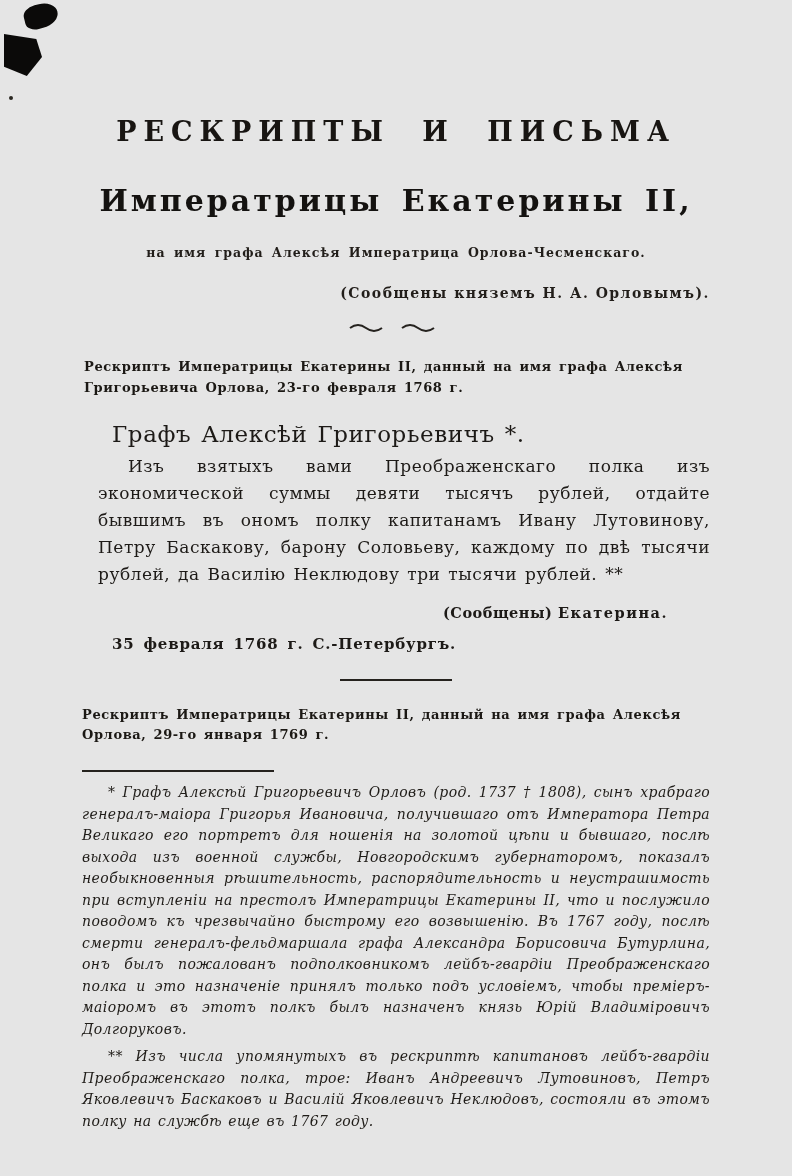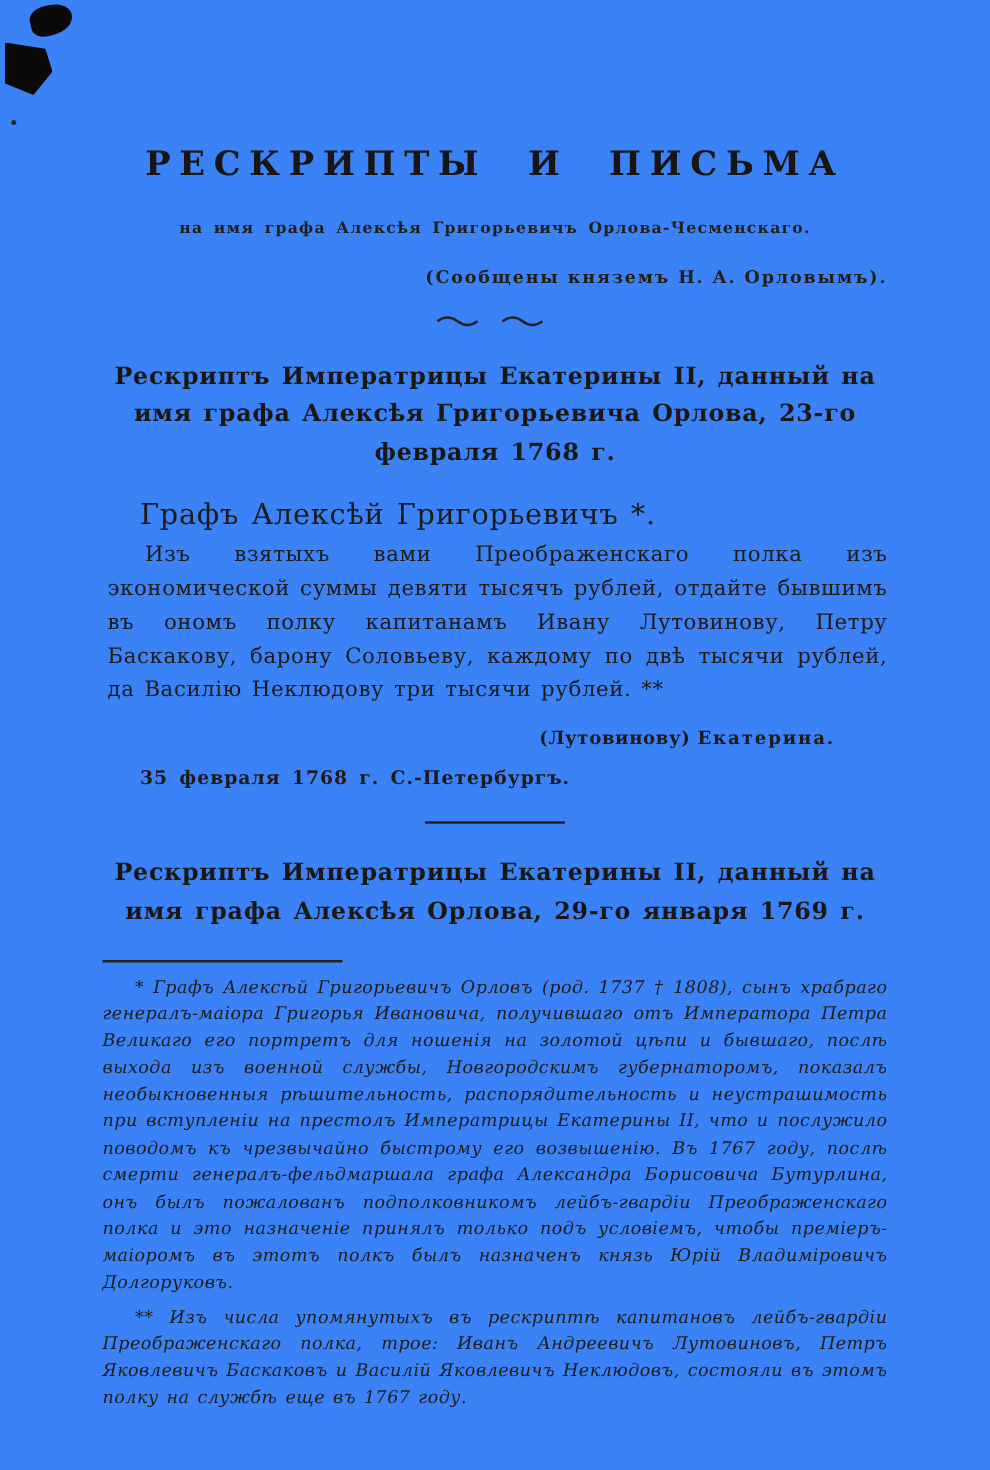--- a/index.html
+++ b/index.html
@@ -5,21 +5,21 @@
   html, body {
     margin: 0;
     padding: 0;
     background: #ffffff;
   }
   .page {
     position: relative;
     width: 792px;
     height: 1176px;
     margin: 0 auto;
-    background: #3b82f6;
+    background: #e5e5e5;
     color: #1d1a17;
     font-family: "DejaVu Serif", "Liberation Serif", serif;
     overflow: hidden;
   }
   
   .artifact { position: absolute; background: #0b0a09; }
   .artifact-1 {
     left: 24px; top: 4px; width: 34px; height: 24px;
     border-radius: 45% 55% 60% 40%;
     transform: rotate(-14deg);
@@ -73,37 +73,36 @@
   }
   .squiggle {
     margin: 20px auto 0 auto;
     width: 96px;
     height: 12px;
     display: block;
   }
   .section-heading {
     margin: 24px auto 0 auto;
     max-width: 624px;
-    text-align: center;
-    font-size: 19px;
+    font-size: 13px;
     font-weight: bold;
     line-height: 1.6;
     letter-spacing: 0.6px;
     word-spacing: 2px;
     color: #1b1814;
   }
   .salutation {
     margin: 22px 0 0 0;
     text-indent: 30px;
     font-size: 23px;
     letter-spacing: 0.6px;
     word-spacing: 2px;
   }
   .body-para {
-    margin: 6px 0 0 4px;
+    margin: 6px 0 0 16px;
     font-size: 17px;
     line-height: 27px;
     text-align: justify;
     text-indent: 30px;
     letter-spacing: 0.5px;
     word-spacing: 2px;
   }
   .signature {
     margin-top: 16px;
     text-align: right;
@@ -157,38 +156,39 @@
 <div class="page">
 
   <div class="artifact artifact-1"></div>
   <div class="artifact artifact-2"></div>
   <div class="artifact artifact-dot"></div>
 
   <div class="content">
 
     <h1 class="doc-title">РЕСКРИПТЫ И ПИСЬМА</h1>
 
-
-    <div class="dedication">на имя графа Алексѣя Григорьевичъ Орлова-Чесменскаго.</div>
+    <h2 class="doc-title2">Императрицы Екатерины II,</h2>
+
+    <div class="dedication">на имя графа Алексѣя Императрица Орлова-Чесменскаго.</div>
 
     <div class="credit">(Сообщены княземъ Н. А. Орловымъ).</div>
 
     <svg class="squiggle" viewBox="0 0 96 12" xmlns="http://www.w3.org/2000/svg">
       <path d="M2 7 q 8 -6 16 0 t 16 0" stroke="#25221e" stroke-width="2" fill="none"></path>
       <path d="M54 7 q 8 -6 16 0 t 16 0" stroke="#25221e" stroke-width="2" fill="none"></path>
     </svg>
 
     <h3 class="section-heading">Рескриптъ Императрицы Екатерины II, данный на имя графа Алексѣя Григорьевича Орлова, 23-го февраля 1768 г.</h3>
 
     <p class="salutation">Графъ Алексѣй Григорьевичъ *.</p>
 
     <p class="body-para">Изъ взятыхъ вами Преображенскаго полка изъ экономической суммы девяти тысячъ рублей, отдайте бывшимъ въ ономъ полку капитанамъ Ивану Лутовинову, Петру Баскакову, барону Соловьеву, каждому по двѣ тысячи рублей, да Василію Неклюдову три тысячи рублей. **</p>
 
     <div class="signature">
-      <span>(Лутовинову)</span>
+      <span>(Сообщены)</span>
       <span class="sig-name">Екатерина.</span>
     </div>
 
     <p class="dateline">35 февраля 1768 г. С.-Петербургъ.</p>
 
     <hr class="section-divider">
 
     <h3 class="section-heading heading2">Рескриптъ Императрицы Екатерины II, данный на имя графа Алексѣя Орлова, 29-го января 1769 г.</h3>
 
 

